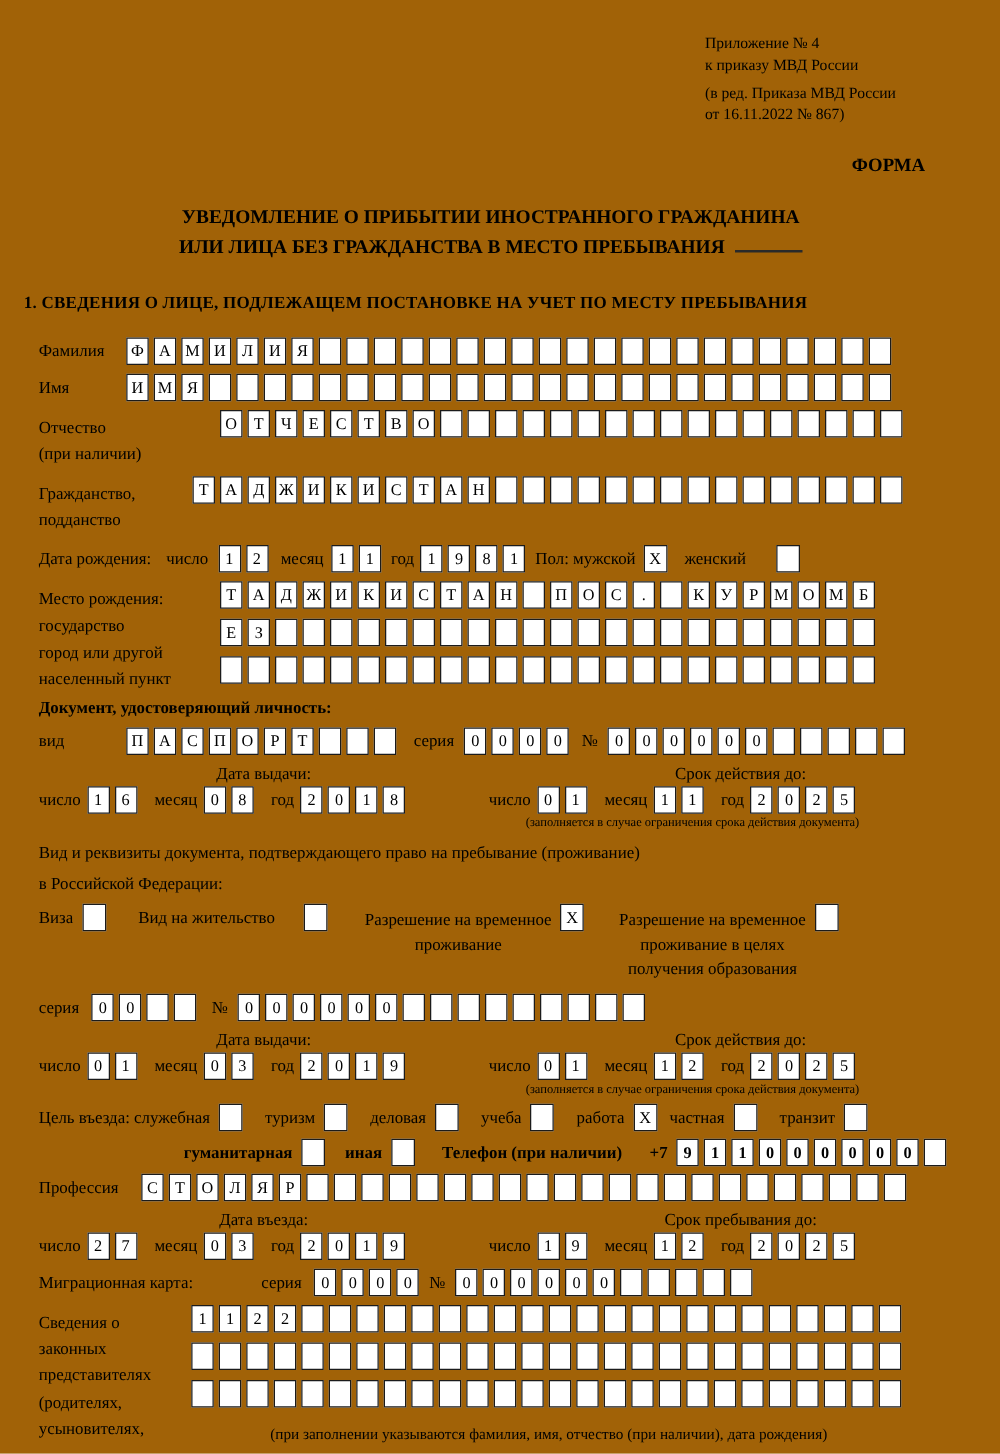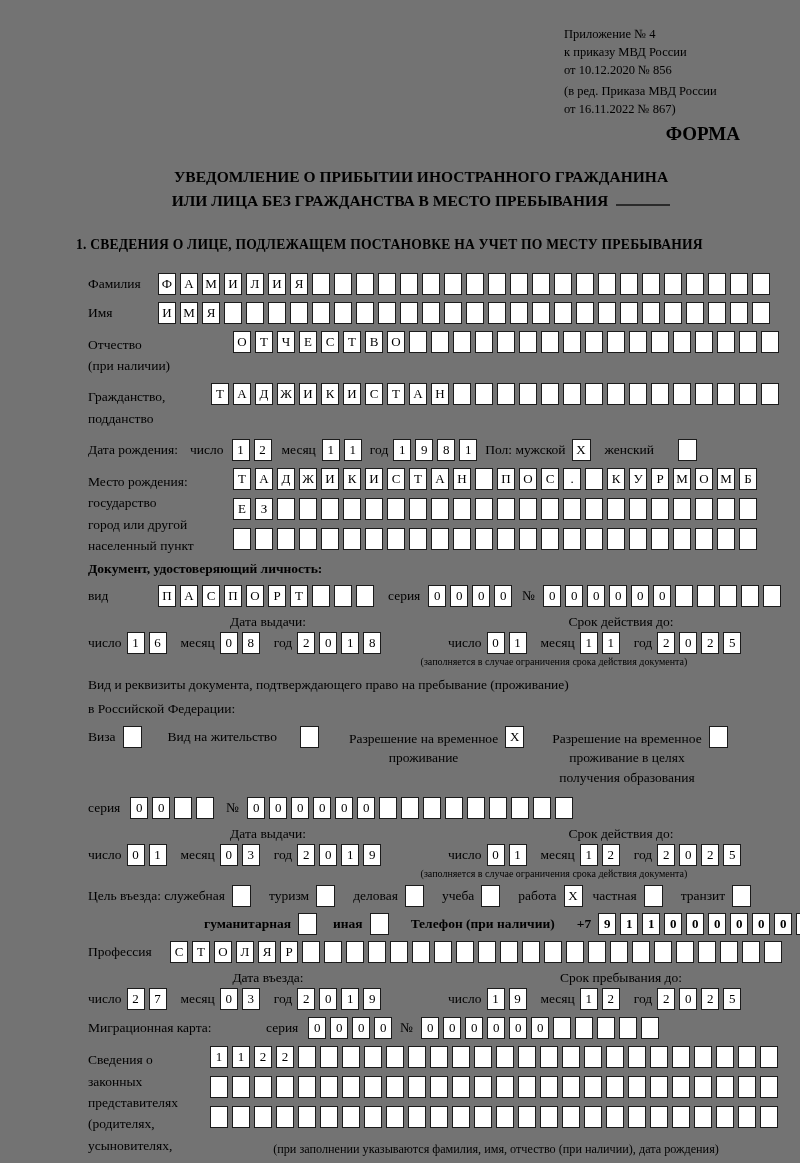--- a/index.html
+++ b/index.html
@@ -1,25 +1,25 @@
 <!DOCTYPE html>
 <html><head>
 <meta charset="utf-8">
 <style>
   * { margin:0; padding:0; box-sizing:border-box; }
   html,body { background:#fff; }
   body { width:800px; }
   .page {
-    width:800px; height:1163px; background:#737373; color:#000;
+    width:800px; height:1163px; background:#a16207; color:#000;
     font-family:"Liberation Serif", serif; font-size:13.5px;
-    padding:26px 26px 0 88px; overflow:hidden; position:relative;
+    padding:26px 26px 0 31px; overflow:hidden; position:relative;
   }
   .hdr { margin-left:auto; width:210px; font-size:12.5px; line-height:1.42; }
   .hdr .gap { height:4px; }
-  .forma { text-align:right; padding-right:34px; font-weight:bold; font-size:19px; margin-top:4px; margin-bottom:20px; }
+  .forma { text-align:right; padding-right:34px; font-weight:bold; font-size:15px; margin-top:24px; margin-bottom:20px; }
   .title { text-align:center; font-weight:bold; font-size:15.5px; line-height:1.55; margin-left:-20px; }
   .blank-line { display:inline-block; width:54px; border-bottom:2.2px solid #2a2a2a; height:14px; margin-left:8px; vertical-align:baseline; }
   .sec { font-weight:bold; font-size:13.6px; margin:24px 0 20px -12px; letter-spacing:.2px; }
   .row { display:flex; align-items:flex-start; margin-bottom:7px; }
   .lbl { padding-top:3px; flex:0 0 auto; }
   .cells { display:flex; flex:0 0 auto; }
   .cell {
     width:18px; height:22px; border:1.6px solid #1b1b1b; margin-right:4px;
     display:inline-flex; align-items:center; justify-content:center;
     font-size:13px; flex:0 0 auto; background:#fff;
@@ -46,21 +46,20 @@
   .indent { margin-left:116px;font-weight:bold; }
 </style>
 </head>
 <body>
 
 <div class="page">
 
   <div class="hdr">
     <div>Приложение № 4</div>
     <div>к приказу МВД России</div>
-    <div>от 10.12.2020 № 856</div>
     <div class="gap"></div>
     <div>(в ред. Приказа МВД России</div>
     <div>от 16.11.2022 № 867)</div>
   </div>
 
   <div class="forma">ФОРМА</div>
 
   <div class="title">
     <div>УВЕДОМЛЕНИЕ О ПРИБЫТИИ ИНОСТРАННОГО ГРАЖДАНИНА</div>
     <div>

